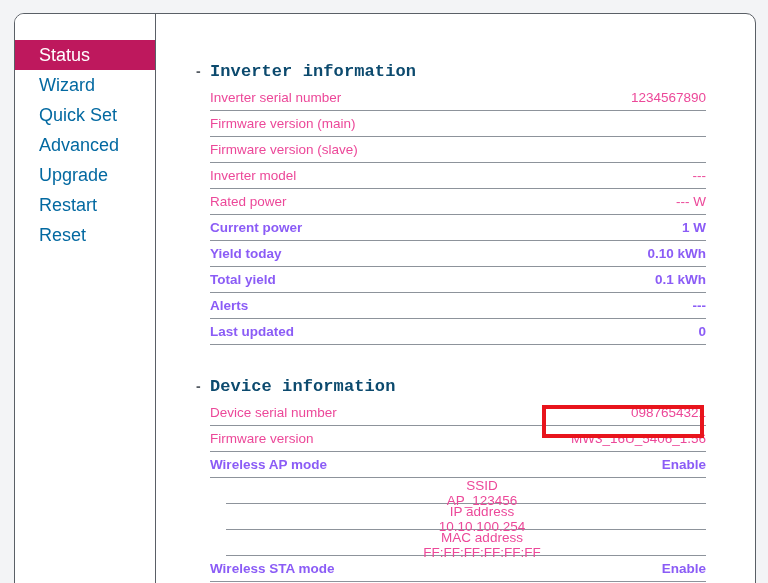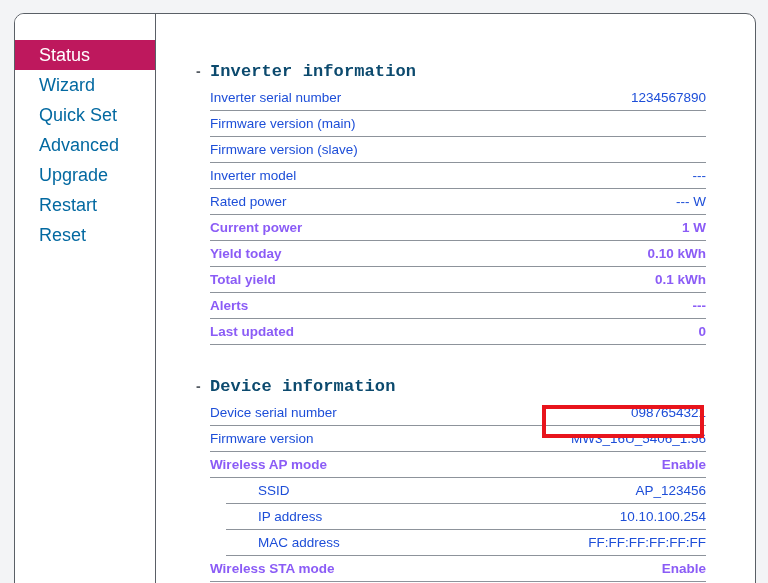--- a/index.html
+++ b/index.html
@@ -85,26 +85,27 @@
     margin-left: 54px;
     margin-right: 49px;
   }
   .row {
     display: flex;
     justify-content: space-between;
     align-items: center;
     height: 26px;
     border-bottom: 1px solid #8d939b;
     font-size: 13.5px;
-    color: #1d4ed8;
+    color: #ec4899;
     position: relative;
   }
   .row.indent {
     margin-left: 16px;
     padding-left: 32px;
+    flex-direction: column;
   }
   .row.bold { font-weight: bold; color: #8b5cf6; }
   .row .label { white-space: nowrap; }
   .row .value { white-space: nowrap; }
   .row.bold .value { font-weight: bold; }
 
   
   #highlight-box {
     position: absolute;
     left: 542px;

